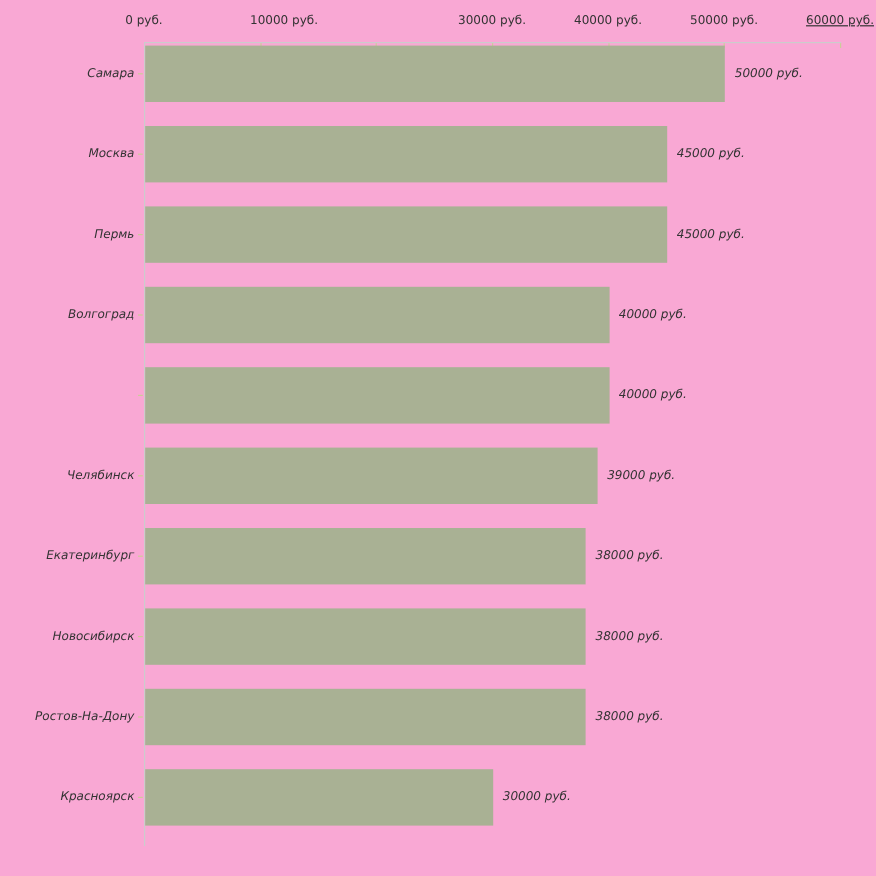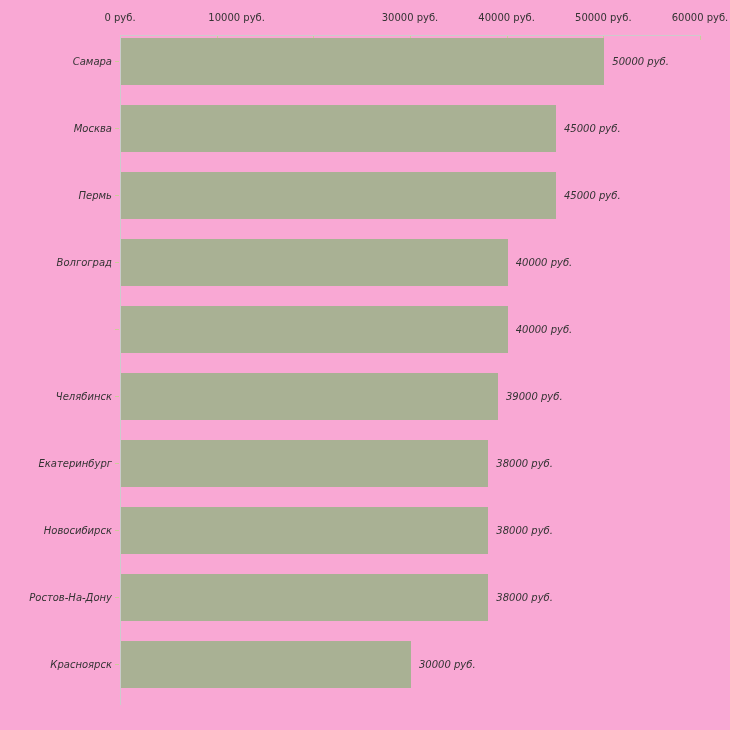--- a/index.html
+++ b/index.html
@@ -100,21 +100,21 @@
       <span class="x-tick-label" style="left: 216.667px; margin-left: 20px;">10000 руб.</span>
       <span class="x-tick" style="left: 216.667px;"></span>
       <span class="x-tick-label" style="left: 330px; margin-top: 47px;">20000 руб.</span>
       <span class="x-tick" style="left: 313.333px;"></span>
       <span class="x-tick-label" style="left: 410px;">30000 руб.</span>
       <span class="x-tick" style="left: 410px;"></span>
       <span class="x-tick-label" style="left: 506.667px;">40000 руб.</span>
       <span class="x-tick" style="left: 506.667px;"></span>
       <span class="x-tick-label" style="left: 603.333px;">50000 руб.</span>
       <span class="x-tick" style="left: 603.333px;"></span>
-      <span class="x-tick-label" style="left: 700px;">60000 руб.</span>
+      <span class="x-tick-label" style="left: 700px; text-decoration: underline;">60000 руб.</span>
       <span class="x-tick" style="left: 700px;"></span>
     </div>
   <div class="plot" id="plot">
       <div class="row">
         <span class="cat">Самара</span>
         <span class="ytick"></span>
         <div class="bar" style="width: 83.3333%;"></div>
         <span class="val" style="left: calc(83.3333% + 8px);">50000 руб.</span>
       </div>
       <div class="row">

